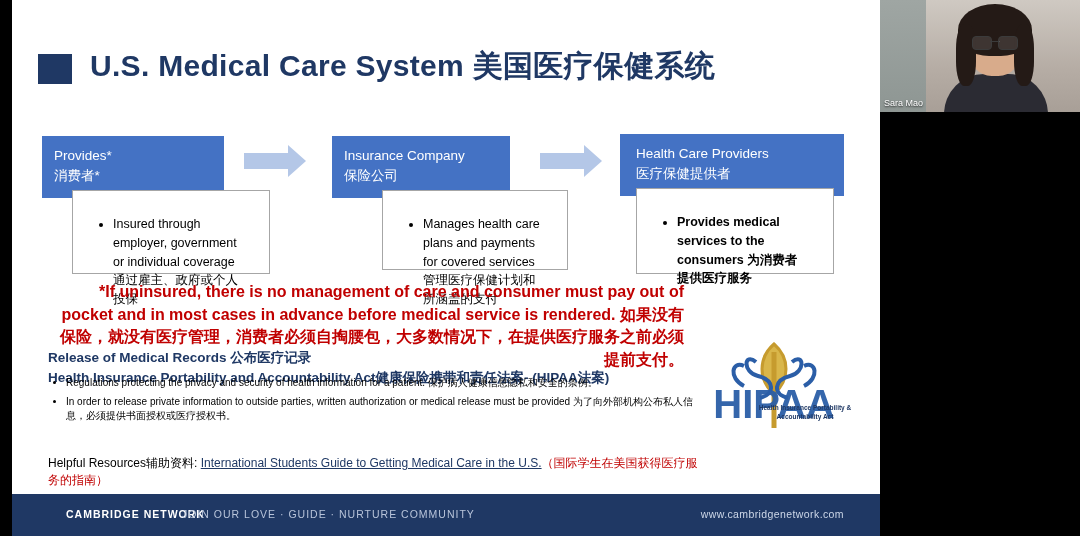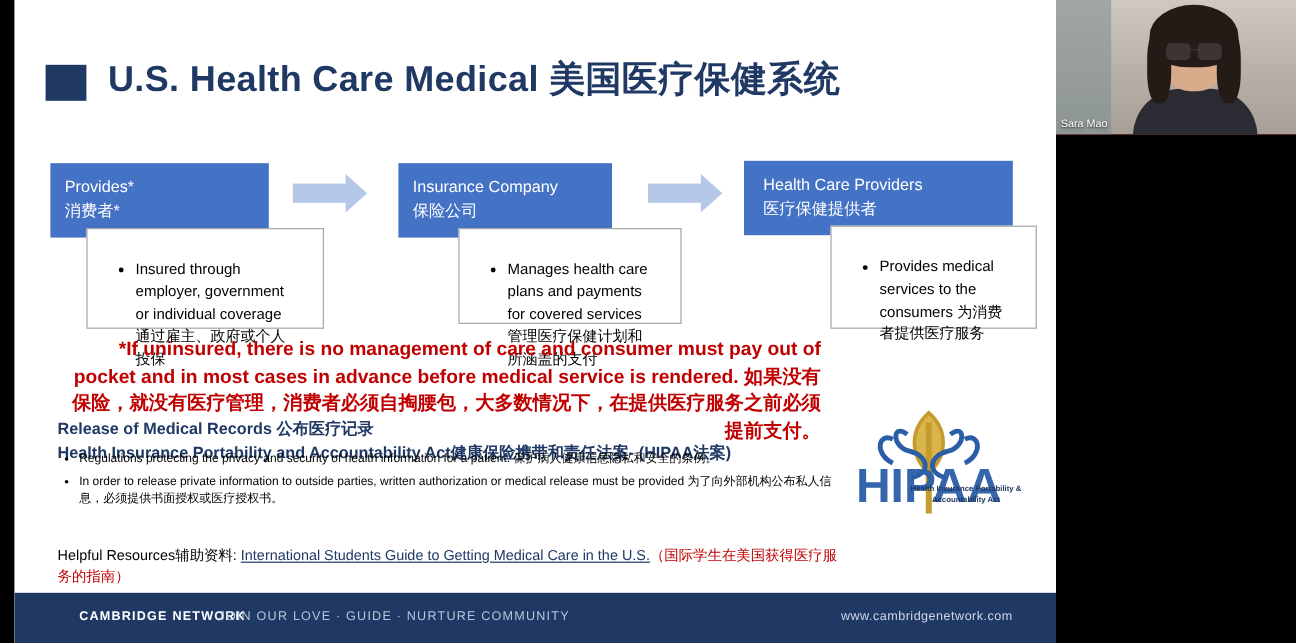--- a/index.html
+++ b/index.html
@@ -298,21 +298,21 @@
 </style>
 </head>
 <body>
 
 <div class="stage">
 
   <div class="slide">
 
     <div class="title-row">
       <div class="title-square"></div>
-      <div class="title-text">U.S. Health Care Medical 美国医疗保健系统</div>
+      <div class="title-text">U.S. Medical Care System 美国医疗保健系统</div>
     </div>
 
     <div class="flowbox" style="left:30px; top:136px; width:182px; height:62px;">
       <span>Provides*</span>
       <span class="ln2">消费者*</span>
     </div>
 
     <div class="arrow" style="left:232px; top:145px; width:70px; height:32px;">
       <div class="shaft" style="left:0; top:8px; width:46px; height:16px;"></div>
       <div class="head" style="left:44px; top:0;"></div>
@@ -338,21 +338,21 @@
           <li>Insured through employer, government or individual coverage 通过雇主、政府或个人投保</li>
         </ul>
     </div>
 
     <div class="callout" style="left:370px; top:190px; width:186px; height:80px;">
       <ul>
           <li>Manages health care plans and payments for covered services 管理医疗保健计划和所涵盖的支付</li>
         </ul>
     </div>
 
-    <div class="callout" style="left:680px; top:188px; width:172px; height:86px;">
+    <div class="callout" style="left:624px; top:188px; width:198px; height:86px;font-weight:bold;">
       <ul>
           <li>Provides medical services to the consumers 为消费者提供医疗服务</li>
         </ul>
     </div>
 
     <div class="red-note">*If uninsured, there is no management of care and consumer must pay out of pocket and in most cases in advance before medical service is rendered. 如果没有保险，就没有医疗管理，消费者必须自掏腰包，大多数情况下，在提供医疗服务之前必须提前支付。</div>
 
     <div class="blue-head">
       <div>Release of Medical Records 公布医疗记录</div>
       <div>Health Insurance Portability and Accountability Act健康保险携带和责任法案- (HIPAA法案)</div>

